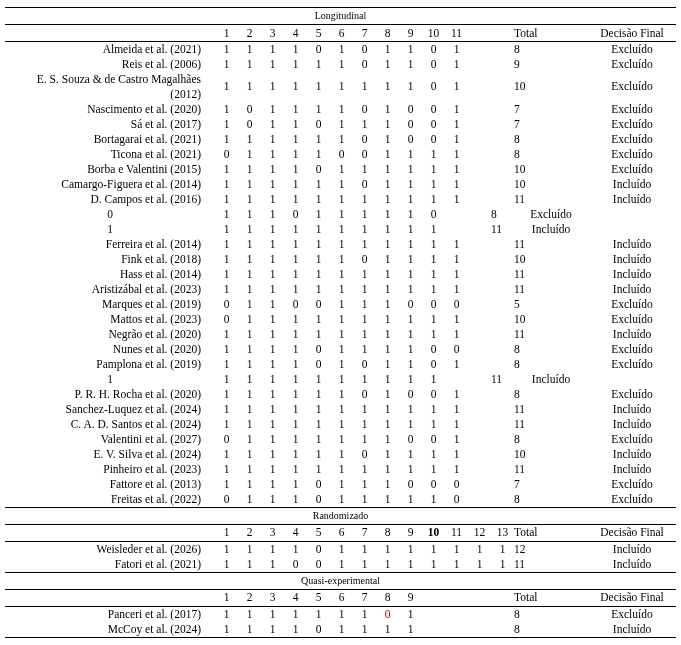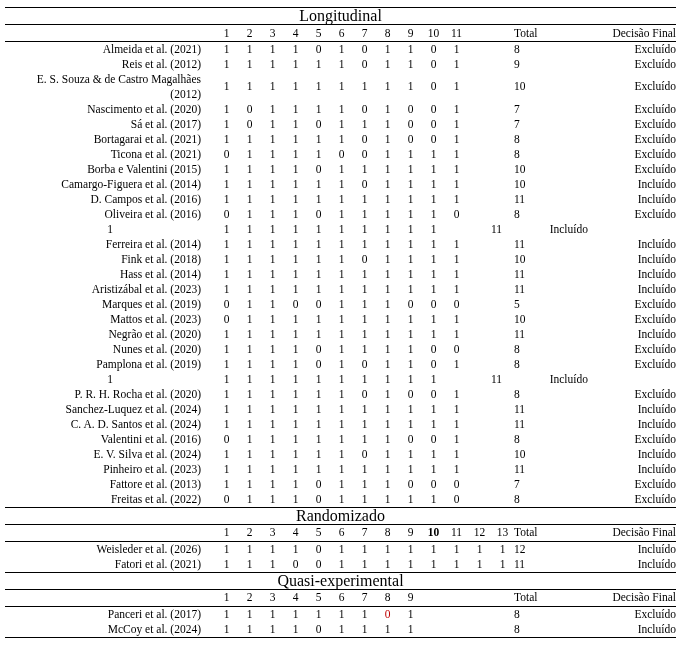--- a/index.html
+++ b/index.html
@@ -17,40 +17,40 @@
     display:grid;
     grid-template-columns:210px repeat(13,23px) 74px 88px;
     align-items:center;
     font-size:11.5px;
     line-height:14.8px;
   }
   .title-row{
     display:block;
     text-align:center;
     border-bottom:1.2px solid #000;
-    font-size:16px;
+    font-size:10px;
     line-height:16px;
     height:16px;
   }
   .header-row{
     border-bottom:1.2px solid #000;
     height:16px;
   }
   .header-row .c{font-size:11.5px;}
   .data-row{min-height:15px;}
   .last-row{border-bottom:1.4px solid #000;}
   .study{
     text-align:right;
     padding-left:3px;
     padding-right:14px;
     white-space:normal;
   }
   .c{text-align:center;}
   .total{}
-  .decision{text-align:right;}
+  .decision{text-align:center;}
   .bold{font-weight:bold;}
   .red{color:#C00000;}
 </style>
 </head>
 <body>
 
 <div id="table">
     <div class="title-row"><div class="" style="display: inline;">Longitudinal</div></div>
     <div class="row header-row">
       <div class="study"></div>
@@ -82,21 +82,21 @@
       <div class="c">1</div>
       <div class="c">1</div>
       <div class="c">0</div>
       <div class="c">1</div>
       <div class="c"></div>
       <div class="c"></div>
       <div class="total">8</div>
       <div class="decision">Excluído</div>
     </div>
     <div class="row data-row">
-      <div class="study">Reis et al. (2012)</div>
+      <div class="study">Reis et al. (2006)</div>
       <div class="c">1</div>
       <div class="c">1</div>
       <div class="c">1</div>
       <div class="c">1</div>
       <div class="c">1</div>
       <div class="c">1</div>
       <div class="c">0</div>
       <div class="c">1</div>
       <div class="c">1</div>
       <div class="c">0</div>
@@ -244,21 +244,20 @@
       <div class="c">1</div>
       <div class="c">1</div>
       <div class="c">1</div>
       <div class="c">1</div>
       <div class="c"></div>
       <div class="c"></div>
       <div class="total">11</div>
       <div class="decision">Incluído</div>
     </div>
     <div class="row data-row">
-      <div class="study">Oliveira et al. (2016)</div>
       <div class="c">0</div>
       <div class="c">1</div>
       <div class="c">1</div>
       <div class="c">1</div>
       <div class="c">0</div>
       <div class="c">1</div>
       <div class="c">1</div>
       <div class="c">1</div>
       <div class="c">1</div>
       <div class="c">1</div>
@@ -512,21 +511,21 @@
       <div class="c">1</div>
       <div class="c">1</div>
       <div class="c">1</div>
       <div class="c">1</div>
       <div class="c"></div>
       <div class="c"></div>
       <div class="total">11</div>
       <div class="decision">Incluído</div>
     </div>
     <div class="row data-row">
-      <div class="study">Valentini et al. (2016)</div>
+      <div class="study">Valentini et al. (2027)</div>
       <div class="c">0</div>
       <div class="c">1</div>
       <div class="c">1</div>
       <div class="c">1</div>
       <div class="c">1</div>
       <div class="c">1</div>
       <div class="c">1</div>
       <div class="c">1</div>
       <div class="c">0</div>
       <div class="c">0</div>

